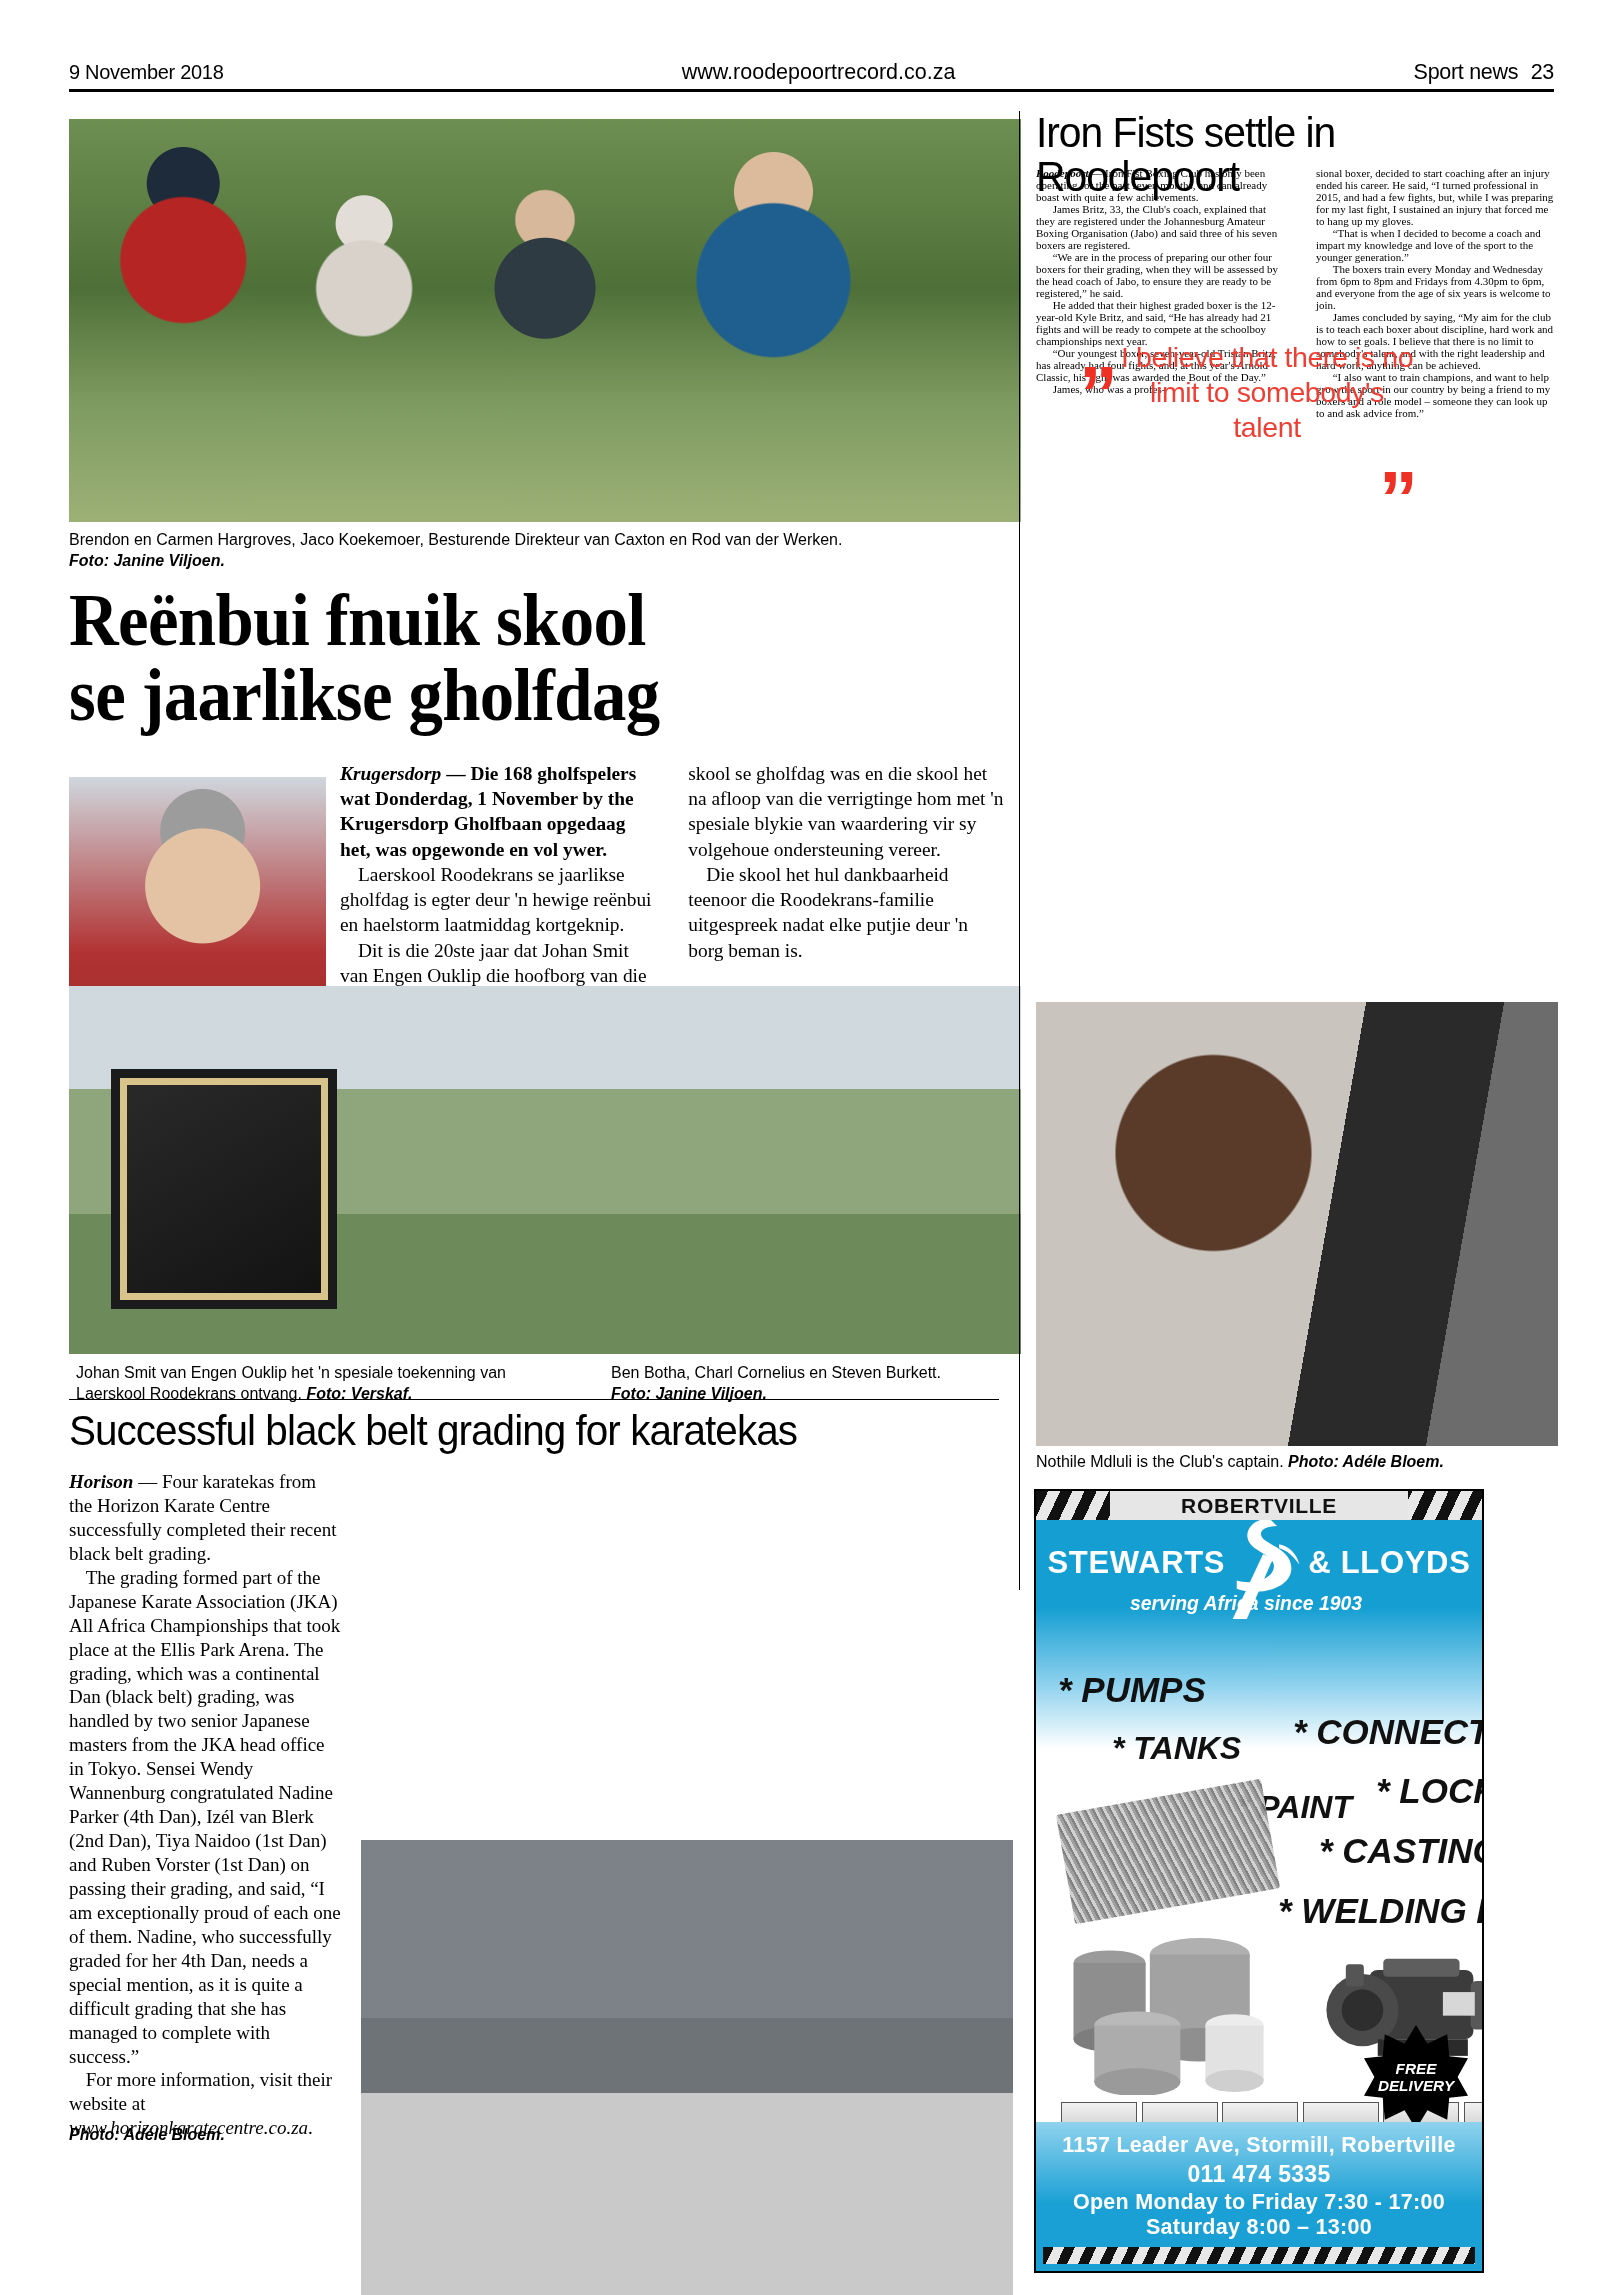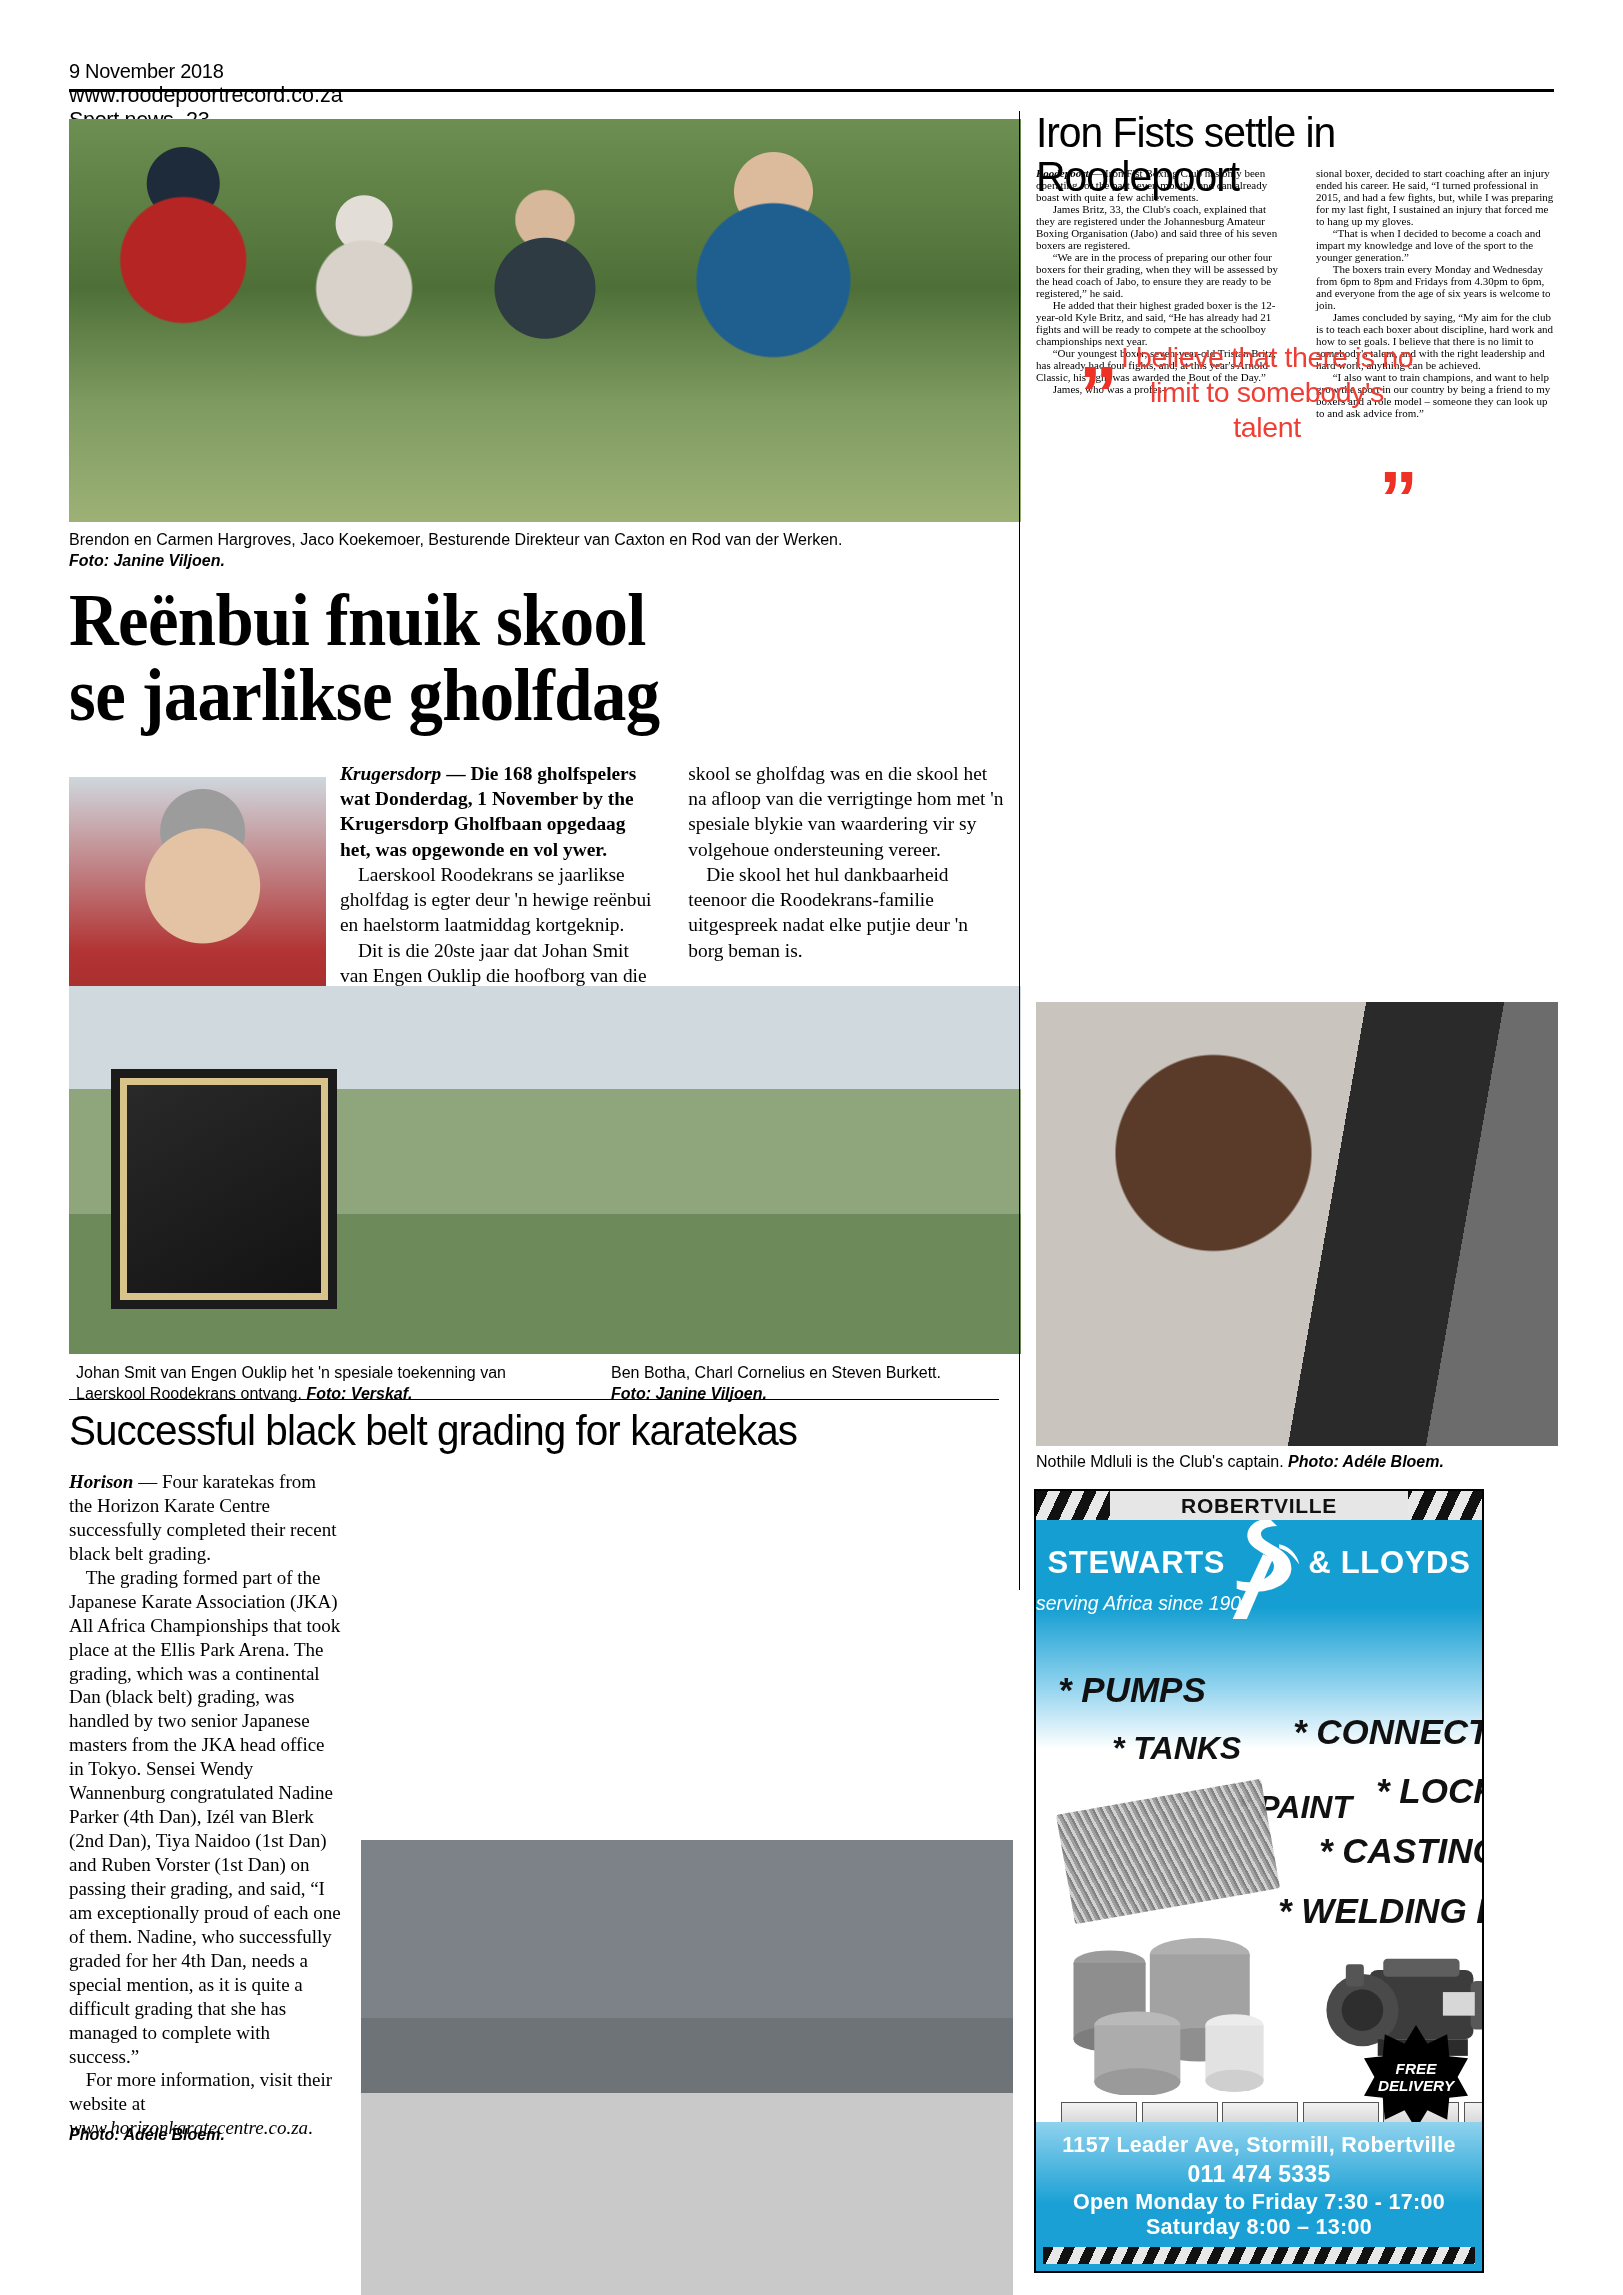--- a/index.html
+++ b/index.html
@@ -11,21 +11,21 @@
     position: relative;
     overflow: hidden;
   }
   .page { position: relative; width: 1624px; height: 2295px; padding: 0; }
 
   
   .masthead {
     position: absolute; left: 69px; top: 60px; width: 1485px;
     display: flex; align-items: baseline; justify-content: space-between;
     font-family: "Liberation Sans", sans-serif;
-    font-size: 20px; letter-spacing: -0.3px; flex-direction: column;
+    font-size: 20px; letter-spacing: -0.3px;
   }
   .masthead .center { font-size: 21.5px; letter-spacing: 0px; }
   .masthead .right { font-size: 21.5px; }
   .masthead .right .pg { margin-left: 12.5px; font-size: 21.5px; }
   .rule-top {
     position: absolute; left: 69px; top: 89px; width: 1485px; height: 2.8px; background: #000;
   }
 
   
   .photo { background: #8d9aa3; position: absolute; overflow: hidden; }
@@ -162,22 +162,22 @@
     display: flex; align-items: center; justify-content: center;
     font-family: "Liberation Sans", sans-serif; font-weight: bold;
     color: #fff; font-size: 31px; letter-spacing: 0.7px;
   }
   .ad-logo .gap { display: inline-block; width: 83px; }
   .swoosh {
     position: absolute; left: 50%; transform: translateX(-52%); top: -5.6px;
     width: 104px; height: 111px;
   }
   .ad-tag {
-    position: absolute; top: 72px; left: 0; right: 26px; text-align: left;
-    font-family: "Liberation Sans", sans-serif; font-style: italic; font-weight: normal;
+    position: absolute; top: 72px; left: 0; right: 26px; text-align: center;
+    font-family: "Liberation Sans", sans-serif; font-style: italic; font-weight: bold;
     color: #fff; font-size: 19.4px;
   }
   .ad-item {
     position: absolute; font-family: "Liberation Sans", sans-serif;
     font-weight: bold; font-style: italic; color: #111;
     white-space: nowrap;
   }
   #it-pumps     { left: 22px;  top: 179px; font-size: 35px; }
   #it-tanks     { left: 76px; top: 239px; font-size: 32px; }
   #it-connector { left: 257px; top: 221px; font-size: 35px; }

